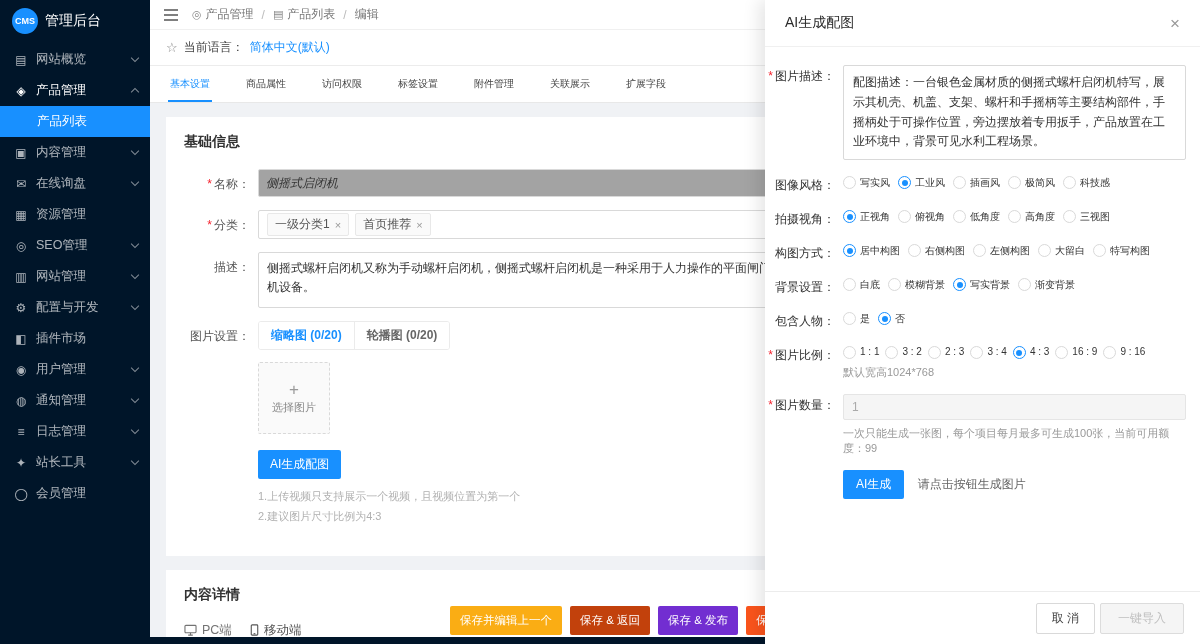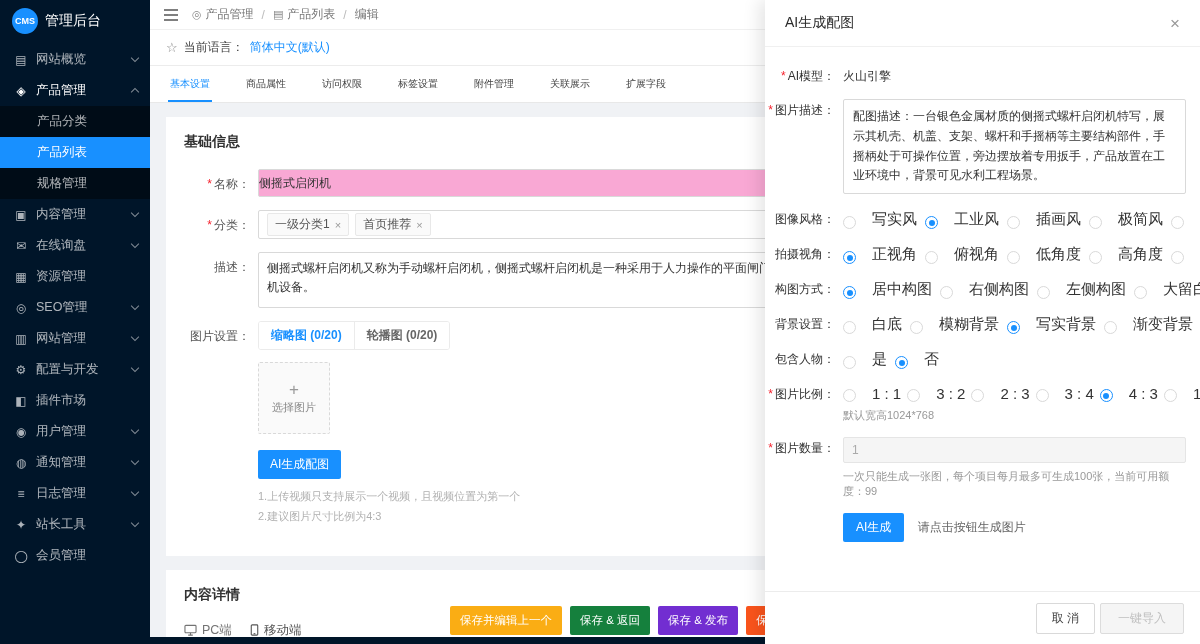--- a/index.html
+++ b/index.html
@@ -37,21 +37,21 @@
   .tabsbar { background: #fff; display: flex; gap: 32px; padding: 0 18px; border-bottom: 1px solid #e8e8e8; flex-shrink: 0; }
   .tab { padding: 11px 2px 9px; font-size: 10px; color: #444; cursor: pointer; border-bottom: 2px solid transparent; white-space: nowrap; }
   .tab.active { color: #1890ff; border-bottom-color: #1890ff; }
   .content { flex: 1; padding: 14px 16px; overflow: hidden; }
   .card { background: #fff; padding: 16px 18px; margin-bottom: 14px; }
   .card-title { font-size: 14px; font-weight: bold; color: #333; margin-bottom: 18px; }
   .form-row { display: flex; margin-bottom: 13px; font-size: 12px; color: #555; }
   .form-label { width: 66px; flex-shrink: 0; text-align: right; padding-top: 7px; white-space: nowrap; }
   .asterisk { color: #f5222d; margin-right: 2px; }
   .form-field { margin-left: 8px; width: 546px; }
-  .text-input { width: 100%; height: 28px; border: 1px solid #d9d9d9; border-radius: 2px; padding: 0 0; font-size: 12px; color: #333; background: #f9a8d4; font-family: inherit; }
+  .text-input { width: 100%; height: 28px; border: 1px solid #d9d9d9; border-radius: 2px; padding: 0 7px; font-size: 12px; color: #333; background: #a3a3a3; font-family: inherit; font-style: italic; }
   .select-box { min-height: 28px; border: 1px solid #d9d9d9; border-radius: 2px; padding: 2px 8px; display: flex; align-items: center; gap: 6px; }
   .tag { display: inline-flex; align-items: center; gap: 5px; background: #fafafa; border: 1px solid #e8e8e8; border-radius: 2px; padding: 2px 7px; font-size: 12px; color: #555; white-space: nowrap; }
   .tag-x { color: #999; cursor: pointer; font-size: 11px; }
   .textarea { width: 100%; border: 1px solid #d9d9d9; border-radius: 2px; padding: 6px 8px; font-size: 12px; color: #333; line-height: 1.6; min-height: 56px; background: #fff; }
   .img-tabs { display: inline-flex; border: 1px solid #ebebeb; border-radius: 3px; overflow: hidden; }
   .img-tab { padding: 5px 12px; font-size: 12px; color: #666; cursor: pointer; background: #fff; white-space: nowrap; font-weight: bold; }
   .img-tab.active { color: #1890ff; }
   .img-tab + .img-tab { border-left: 1px solid #ebebeb; }
   .upload-box { width: 72px; height: 72px; margin-top: 12px; border: 1px dashed #d9d9d9; border-radius: 2px; background: #fafafa; display: flex; flex-direction: column; align-items: center; justify-content: center; gap: 2px; color: #888; font-size: 11px; cursor: pointer; }
   .upload-plus { font-size: 17px; color: #999; line-height: 1; }
@@ -70,21 +70,21 @@
   .drawer-title { font-size: 14px; font-weight: 500; color: #2b2b2b; }
   .drawer-close { color: #999; font-size: 17px; cursor: pointer; line-height: 1; }
   .drawer-body { flex: 1; overflow: hidden; padding: 18px 14px 0 0; }
   .d-row { display: flex; margin-bottom: 14px; font-size: 12px; color: #333; }
   .d-label { width: 70px; flex-shrink: 0; text-align: right; white-space: nowrap; padding-top: 3px; }
   .d-content { flex: 1; margin-left: 8px; min-width: 0; }
   .d-value { padding-top: 3px; color: #333; cursor: pointer; }
   .d-textarea { width: 100%; border: 1px solid #d9d9d9; border-radius: 2px; padding: 7px 9px; line-height: 1.65; color: #333; min-height: 94px; font-size: 12px; background: #fff; }
   .radio-group { display: flex; flex-wrap: nowrap; align-items: center; column-gap: 8px; padding-top: 2px; white-space: nowrap; overflow: visible; }
   .radio-group.compact { column-gap: 6px; }
-  .radio { display: inline-flex; align-items: flex-end; gap: 16px; cursor: pointer; font-size: 15px; color: #333; }
+  .radio { display: inline-flex; align-items: flex-start; gap: 4px; cursor: pointer; font-size: 10px; color: #333; }
   .radio-dot { width: 13px; height: 13px; border: 1px solid #d9d9d9; border-radius: 50%; position: relative; flex-shrink: 0; background: #fff; }
   .radio.checked .radio-dot { border-color: #1890ff; }
   .radio.checked .radio-dot::after { content: ""; position: absolute; left: 2.5px; top: 2.5px; right: 2.5px; bottom: 2.5px; border-radius: 50%; background: #1890ff; }
   .hint { margin-top: 6px; font-size: 11px; color: #999; }
   .d-input { width: 100%; height: 26px; border: 1px solid #e5e5e5; border-radius: 2px; background: #f5f5f5; color: #aaa; padding: 0 8px; font-size: 12px; font-family: inherit; }
   .gen-row { margin-top: 4px; }
   .gen-btn { background: #1890ff; color: #fff; border: none; border-radius: 2px; padding: 6px 13px; font-size: 12px; cursor: pointer; font-family: inherit; }
   .gen-hint { margin-left: 10px; font-size: 12px; color: #666; }
   .drawer-footer { flex-shrink: 0; height: 53px; border-top: 1px solid #ececec; display: flex; align-items: center; justify-content: flex-end; gap: 5px; padding: 0 16px; }
   .btn-default { background: #fff; border: 1px solid #d9d9d9; border-radius: 2px; color: #444; font-size: 12px; padding: 6px 15px; cursor: pointer; font-family: inherit; }
@@ -104,28 +104,22 @@
         <div class="menu-item">
           <span class="mi-icon">▤</span>
           <span class="mi-label">网站概览</span>
           <span class="arrow down"></span>
         </div>
         <div class="menu-item open">
           <span class="mi-icon">◈</span>
           <span class="mi-label">产品管理</span>
           <span class="arrow up"></span>
         </div>
-        <div class="menu-item sub">
-          <span class="mi-label">产品分类</span>
-        </div>
         <div class="menu-item sub active">
           <span class="mi-label">产品列表</span>
-        </div>
-        <div class="menu-item sub">
-          <span class="mi-label">规格管理</span>
         </div>
         <div class="menu-item">
           <span class="mi-icon">▣</span>
           <span class="mi-label">内容管理</span>
           <span class="arrow down"></span>
         </div>
         <div class="menu-item">
           <span class="mi-icon">✉</span>
           <span class="mi-label">在线询盘</span>
           <span class="arrow down"></span>
@@ -292,42 +286,36 @@
               </svg>
             <span>移动端</span>
           </span>
         </div>
 
       </section>
     </div>
 
     <div class="footer-actions" id="footerActions">
         <button class="action-btn" style="background:#faad14">保存并编辑上一个</button>
-        <button class="action-btn" style="background:#15803d">保存 &amp; 返回</button>
+        <button class="action-btn" style="background:#c2410c">保存 &amp; 返回</button>
         <button class="action-btn" style="background:#722ed1">保存 &amp; 发布</button>
         <button class="action-btn" style="background:#fa541c">保存</button>
         <button class="action-btn" style="background:#52c41a">保存 &amp; 重置</button>
       </div>
   </div>
 
   <div class="bottom-strip"></div>
 
   <aside class="drawer">
     <div class="drawer-header">
       <span class="drawer-title">AI生成配图</span>
       <span class="drawer-close">×</span>
     </div>
     <div class="drawer-body">
 
-      <div class="d-row">
-        <div class="d-label"><span class="asterisk">*</span><span>AI模型：</span></div>
-        <div class="d-content">
-          <div class="d-value">火山引擎</div>
-        </div>
-      </div>
 
       <div class="d-row">
         <div class="d-label"><span class="asterisk">*</span><span>图片描述：</span></div>
         <div class="d-content">
           <div class="d-textarea">配图描述：一台银色金属材质的侧摇式螺杆启闭机特写，展示其机壳、机盖、支架、螺杆和手摇柄等主要结构部件，手摇柄处于可操作位置，旁边摆放着专用扳手，产品放置在工业环境中，背景可见水利工程场景。</div>
         </div>
       </div>
 
       <div id="drawerGroups">
           <div class="d-row">

